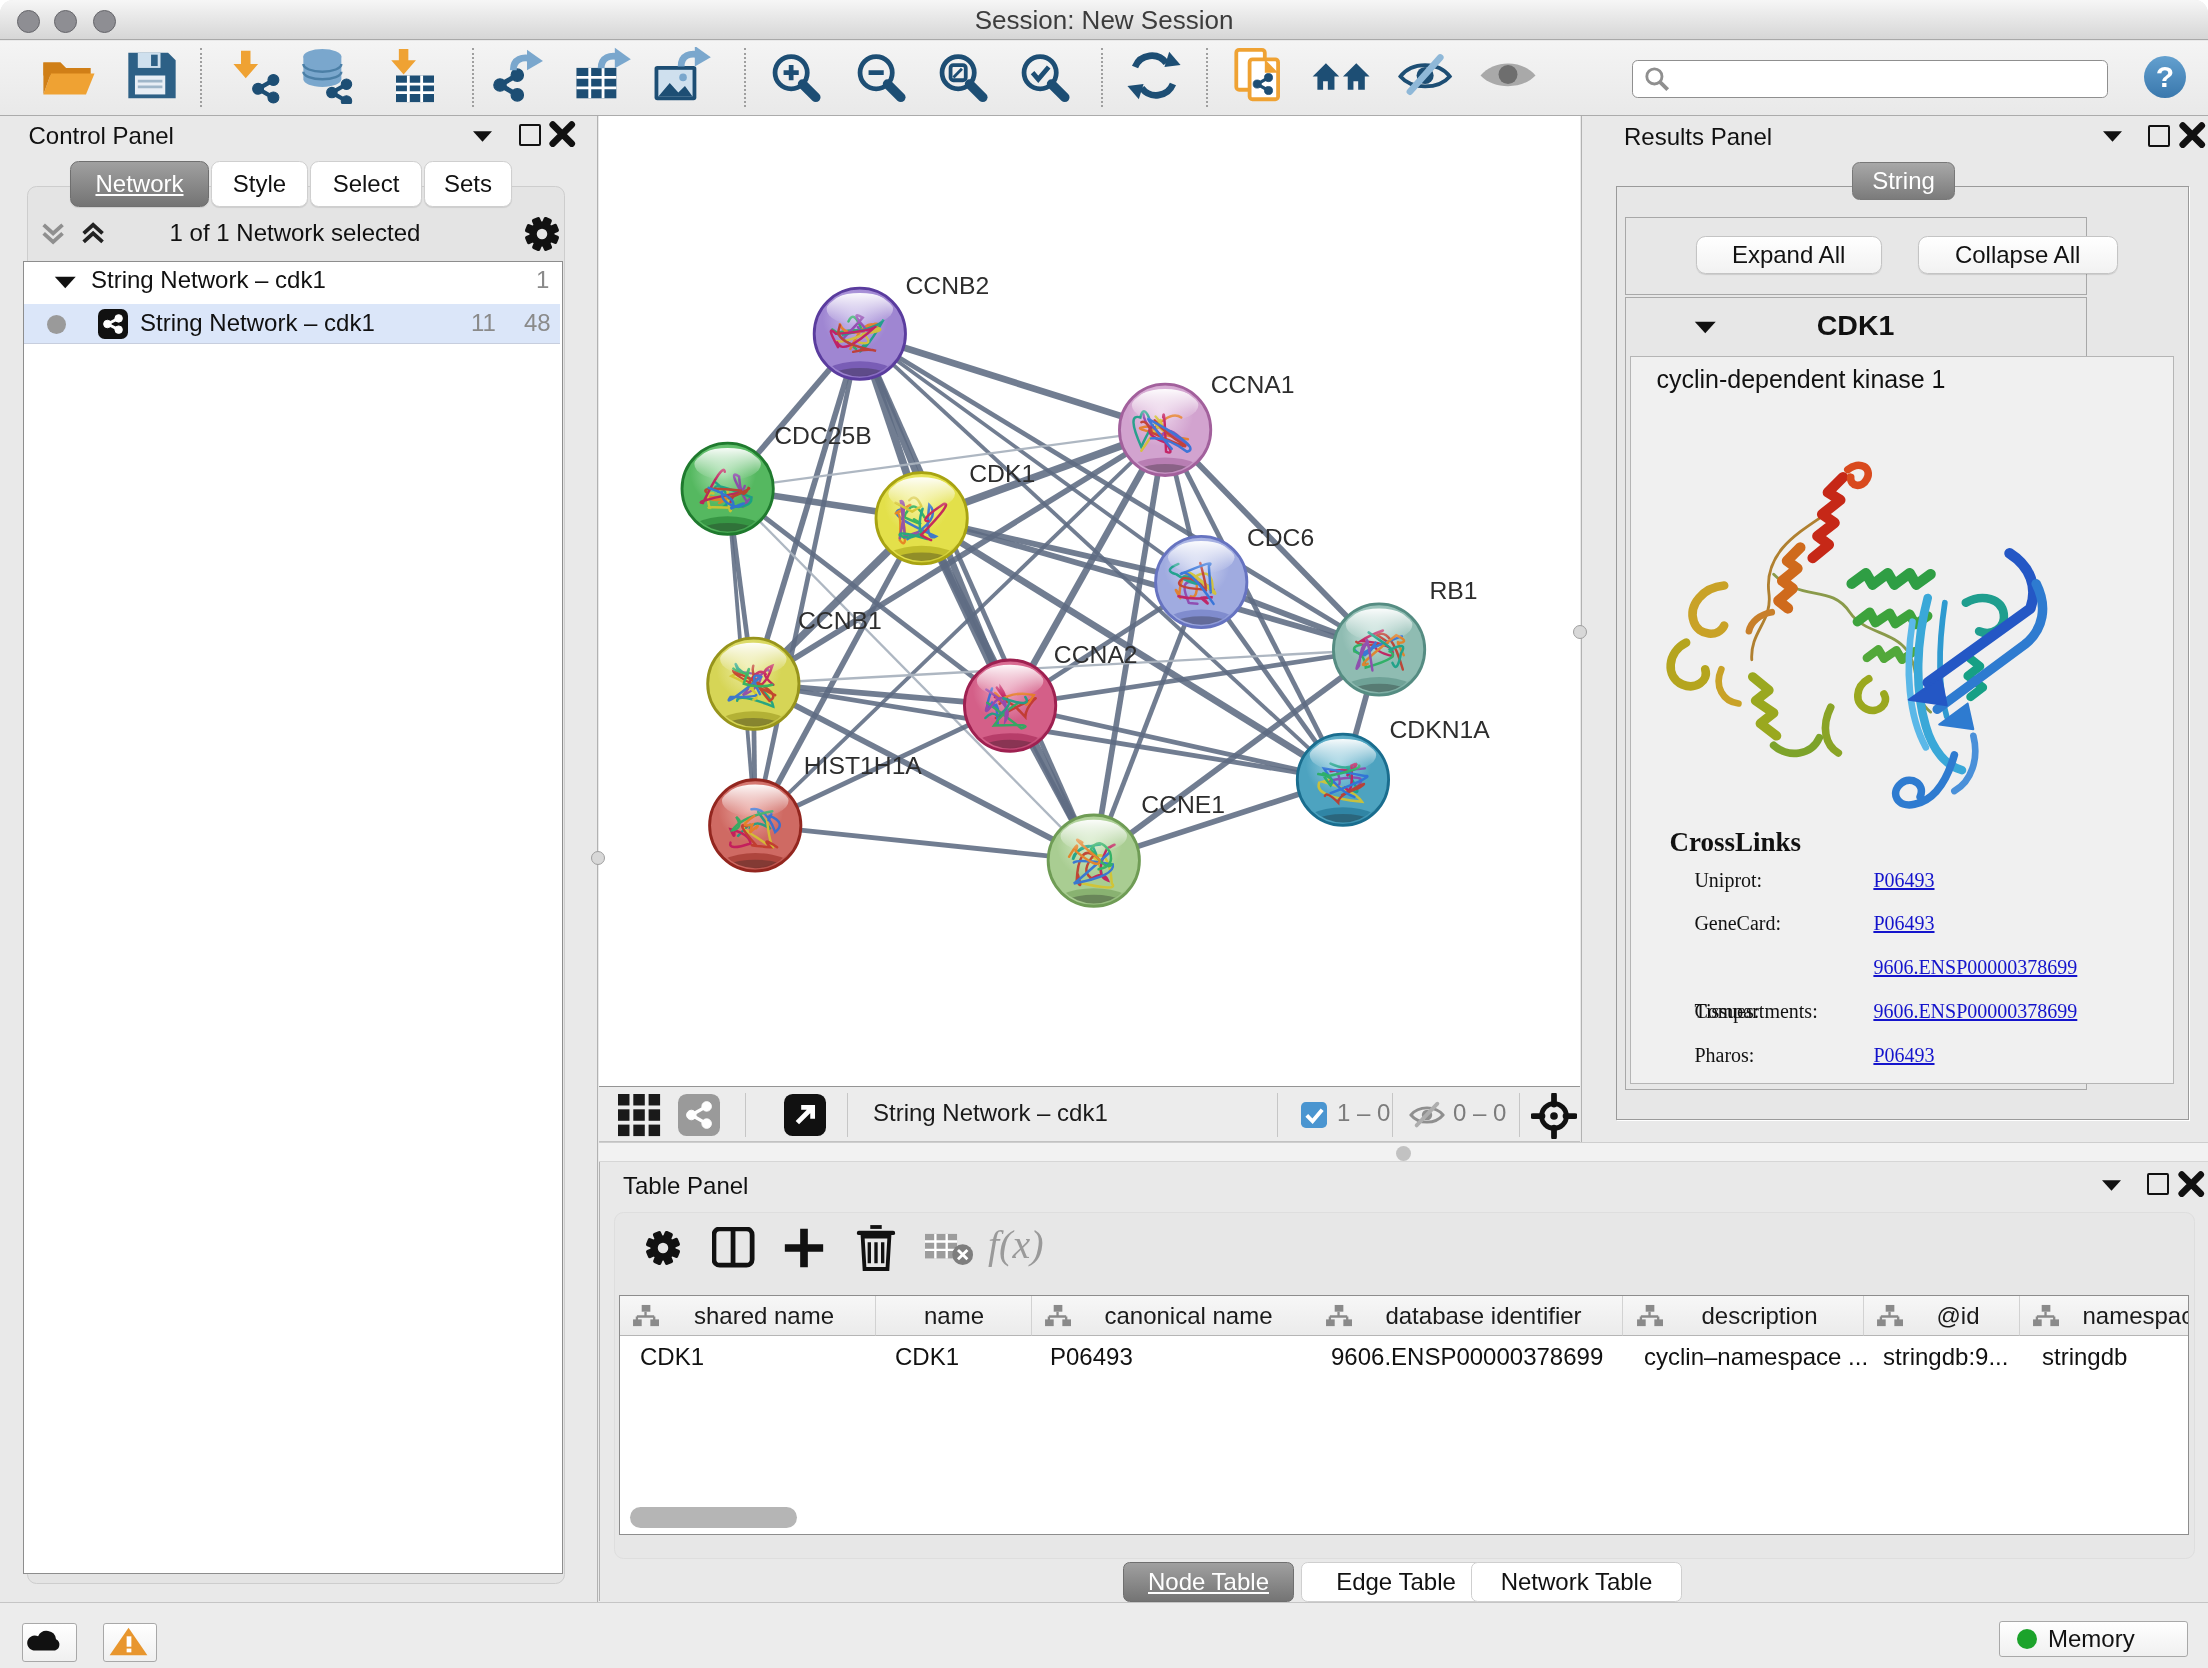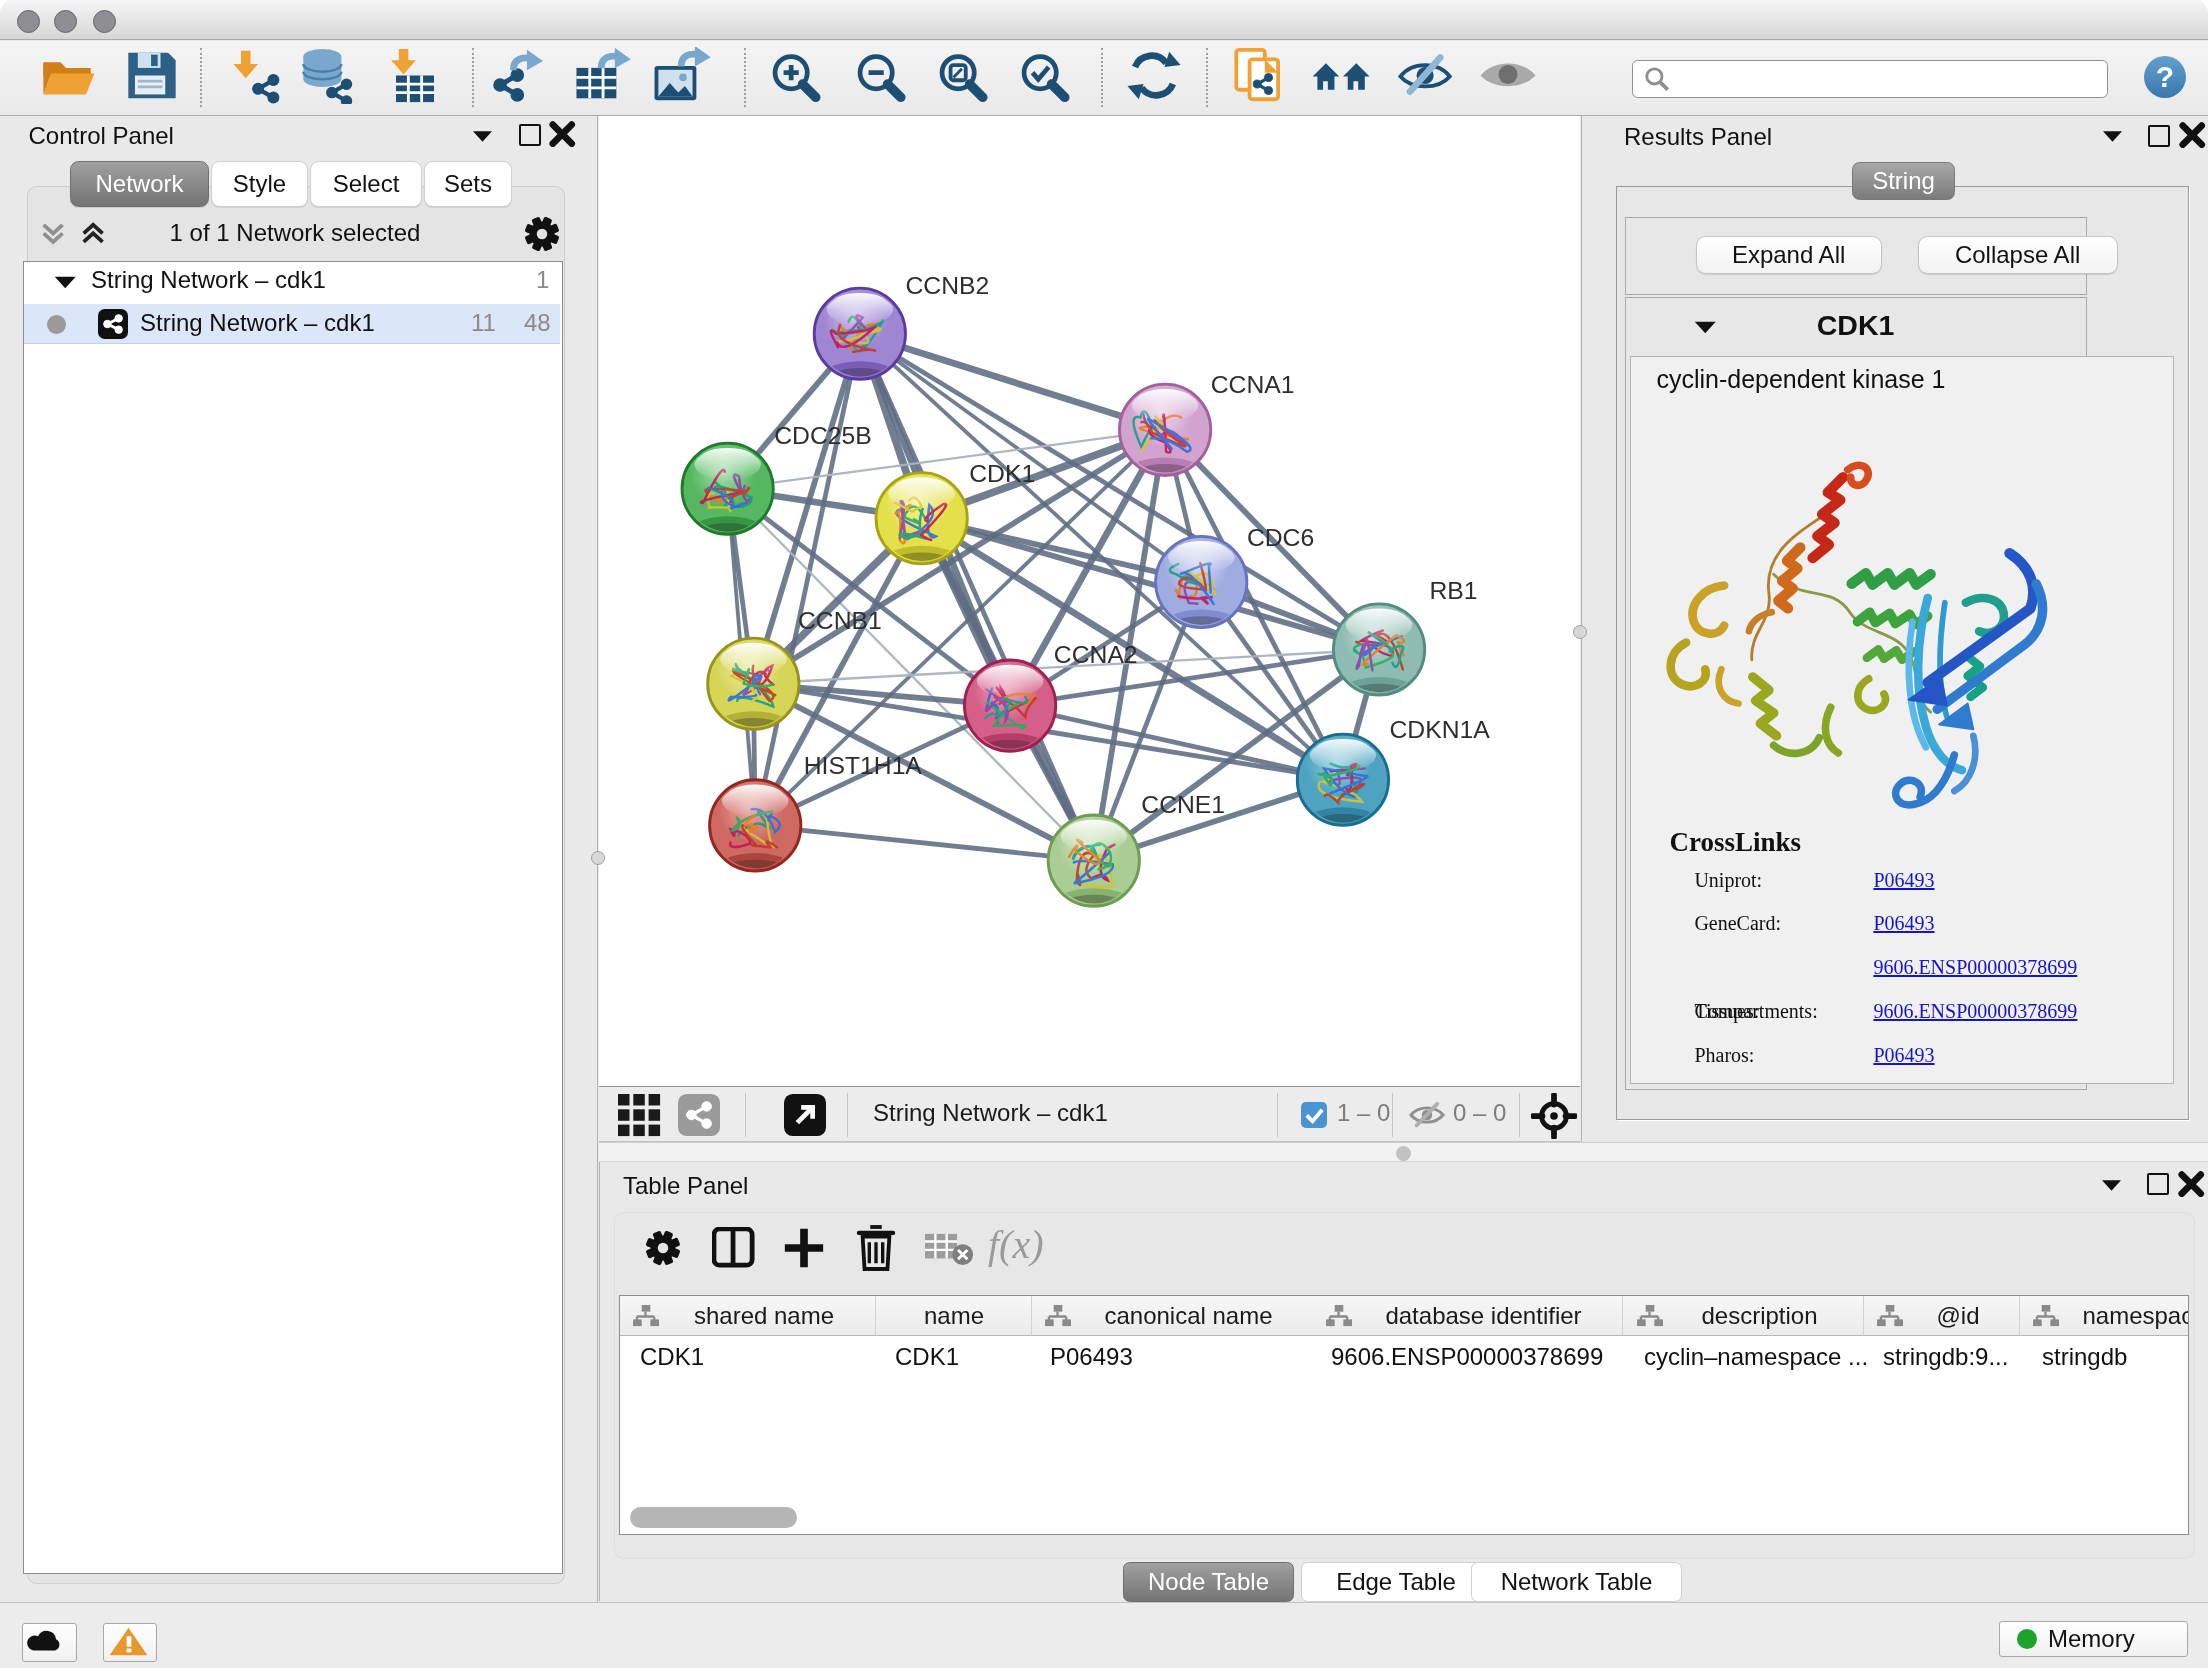--- a/index.html
+++ b/index.html
@@ -7,21 +7,21 @@
 #titlebar { left:0; top:0; width:2208px; height:40px; background:linear-gradient(#f6f6f6,#d6d6d6); border-bottom:1px solid #a9a9a9;}
 .tl { top:9.5px; width:23px; height:23px; border-radius:50%; background:#8e8e93; border:1.4px solid #66666b;}
 #title { left:0; top:0; width:2208px; height:40px; line-height:40px; text-align:center; font-size:26px; color:#3c3c3c;}
 #toolbar { left:0; top:41px; width:2208px; height:75px; background:linear-gradient(#f4f4f4,#e9e9e9); border-bottom:1px solid #ababab;}
 .tsep { top:48px; height:59px; width:0; border-left:2.9px dotted #9f9f9f; position:absolute;}
 .ticon { position:absolute; top:77px; transform:translate(-50%,-50%); }
 #searchbox { left:1632px; top:60px; width:476px; height:38px; background:#fff; border:1.9px solid #8f8f8f; border-radius:5.7px;}
 #controldock { left:0; top:116px; width:598px; height:1486px; background:#e9e9e9; border-right:1px solid #b2b2b2;}
 .phead { font-size:24px; color:#111; }
 .tab { position:absolute; z-index:5; height:46px; line-height:44px; text-align:center; font-size:24px; border-radius:8.6px 8.6px 8.6px 8.6px; background:#fff; border:1px solid #cfcfcf; color:#111; box-shadow:0 1px 1px rgba(0,0,0,0.10);}
-.tabsel { background:linear-gradient(#a0a0a0,#747474); color:#fff; border:1px solid #6f6f6f;}
+.tabsel { background:linear-gradient(#a0a0a0,#747474); color:#fff; border:1px solid #6f6f6f;text-decoration:underline;}
 #netgraybox { left:27px; top:186px; width:538px; height:1398px; background:#e4e4e4; border:1px solid #cdcdcd; border-radius:9.5px;}
 #treebox { left:23px; top:261px; width:540px; height:1313px; background:#fff; border:1.9px solid #8d8d8d;}
 #treerow2 { position:absolute; left:0px; top:42px; width:536px; height:40px; background:#dbe6f9; border-bottom:1px solid #c7cede;}
 #netview { left:599px; top:116px; width:981px; height:970px; background:#fff;}
 #nettb { left:599px; top:1086px; width:981px; height:56px; background:#ececec; border-top:1px solid #949494; border-bottom:1px solid #c2c2c2;}
 .ntsep { position:absolute; top:5.7px; height:44px; width:0; border-left:1.9px solid #c6c6c6;}
 #splitter { left:599px; top:1142px; width:1609px; height:20px; background:#f2f2f2; border-top:1px solid #cecece; border-bottom:1px solid #d6d6d6;}
 #resultsdock { left:1581px; top:116px; width:628px; height:1026px; background:#e9e9e9; border-left:1px solid #b2b2b2;}
 #resoutbox { left:34px; top:70px; width:573px; height:934px; background:#e7e7e7; border:1px solid #9a9a9a; box-shadow:1px 1px 0 #ffffff;}
 .resinbox { position:absolute; left:7.6px; width:462px; background:#e7e7e7; border:1px solid #a8a8a8;}
@@ -38,20 +38,21 @@
 .ttab.tabsel { background:linear-gradient(#a0a0a0,#747474); color:#fff; border:1px solid #6f6f6f;}
 #statusbar { left:0; top:1602px; width:2208px; height:67px; background:#ececec; border-top:1px solid #c5c5c5;}
 .sbtn { position:absolute; background:linear-gradient(#ffffff,#f0f0f0); border:1.9px solid #a8a8a8; border-radius:2.9px;}
 .netlabel { font-family:"Liberation Sans", sans-serif; font-size:26px; fill:#2d2d2d; }
 </style></head><body>
 <div id="app">
     <div class="abs" id="titlebar"></div>
     <div class="abs tl" style="left:17px;"></div>
     <div class="abs tl" style="left:54px;"></div>
     <div class="abs tl" style="left:93px;"></div>
+    <div class="abs" id="title">Session: New Session</div>
     <div class="abs" id="toolbar"></div>
     <div class="tsep" style="left:200px;"></div>
     <div class="tsep" style="left:472px;"></div>
     <div class="tsep" style="left:744px;"></div>
     <div class="tsep" style="left:1101px;"></div>
     <div class="tsep" style="left:1206px;"></div>
     <div class="ticon" style="left:68px;"><svg width="61" height="53" viewBox="0 0 64 56" style="">
         <path d="M6 14 h18 l6 6 h26 v8 h-50 z" fill="#d07f17"></path>
         <path d="M6 48 l8 -22 h46 l-9 22 z" fill="#efa233"></path>
         <path d="M6 14 v34 l8 -22 h-2 z" fill="#d07f17"></path>

